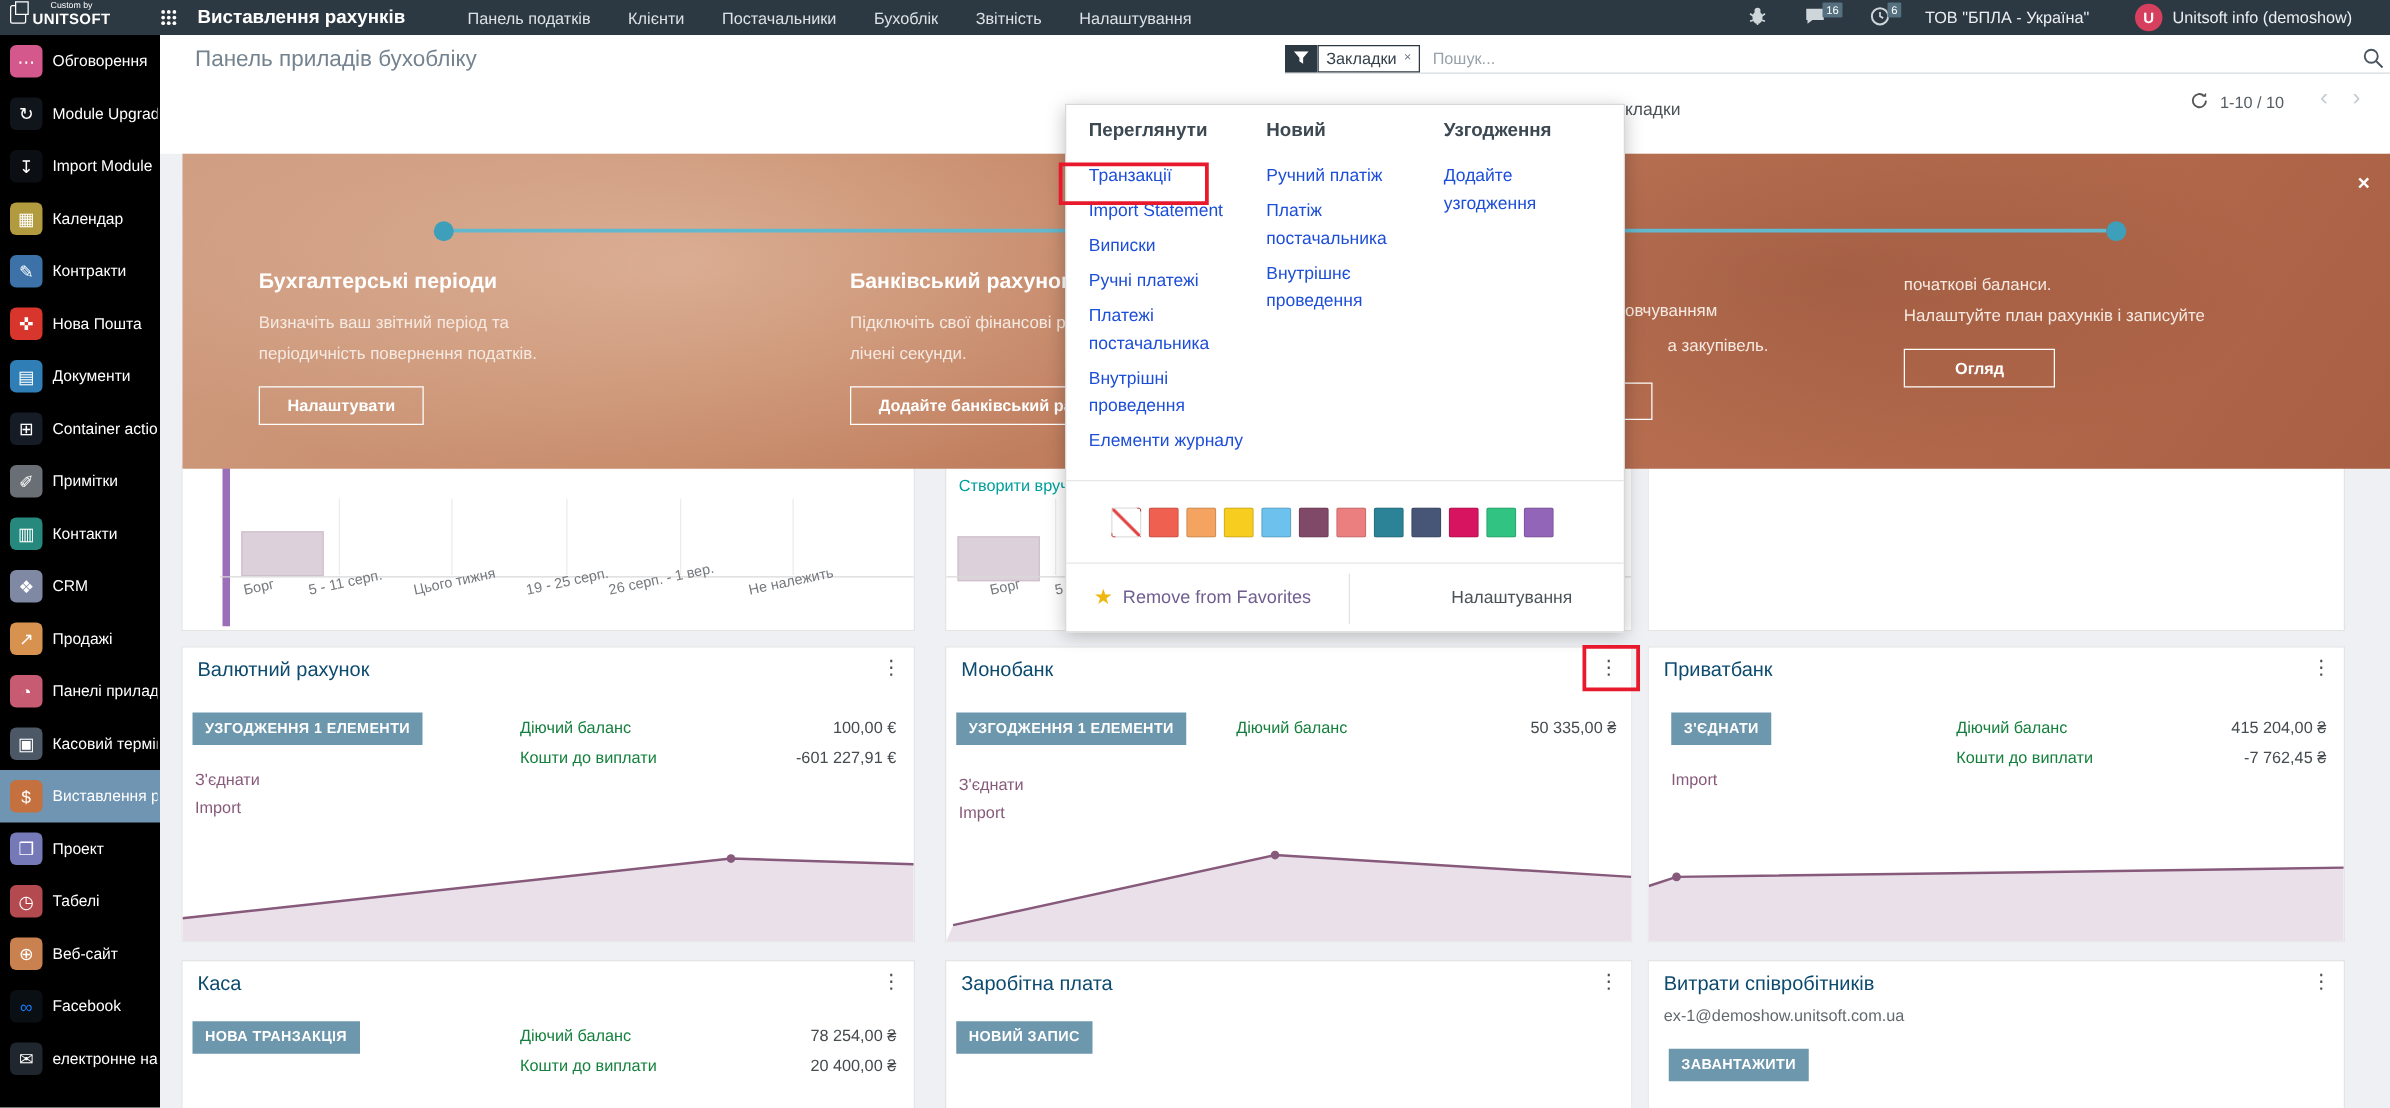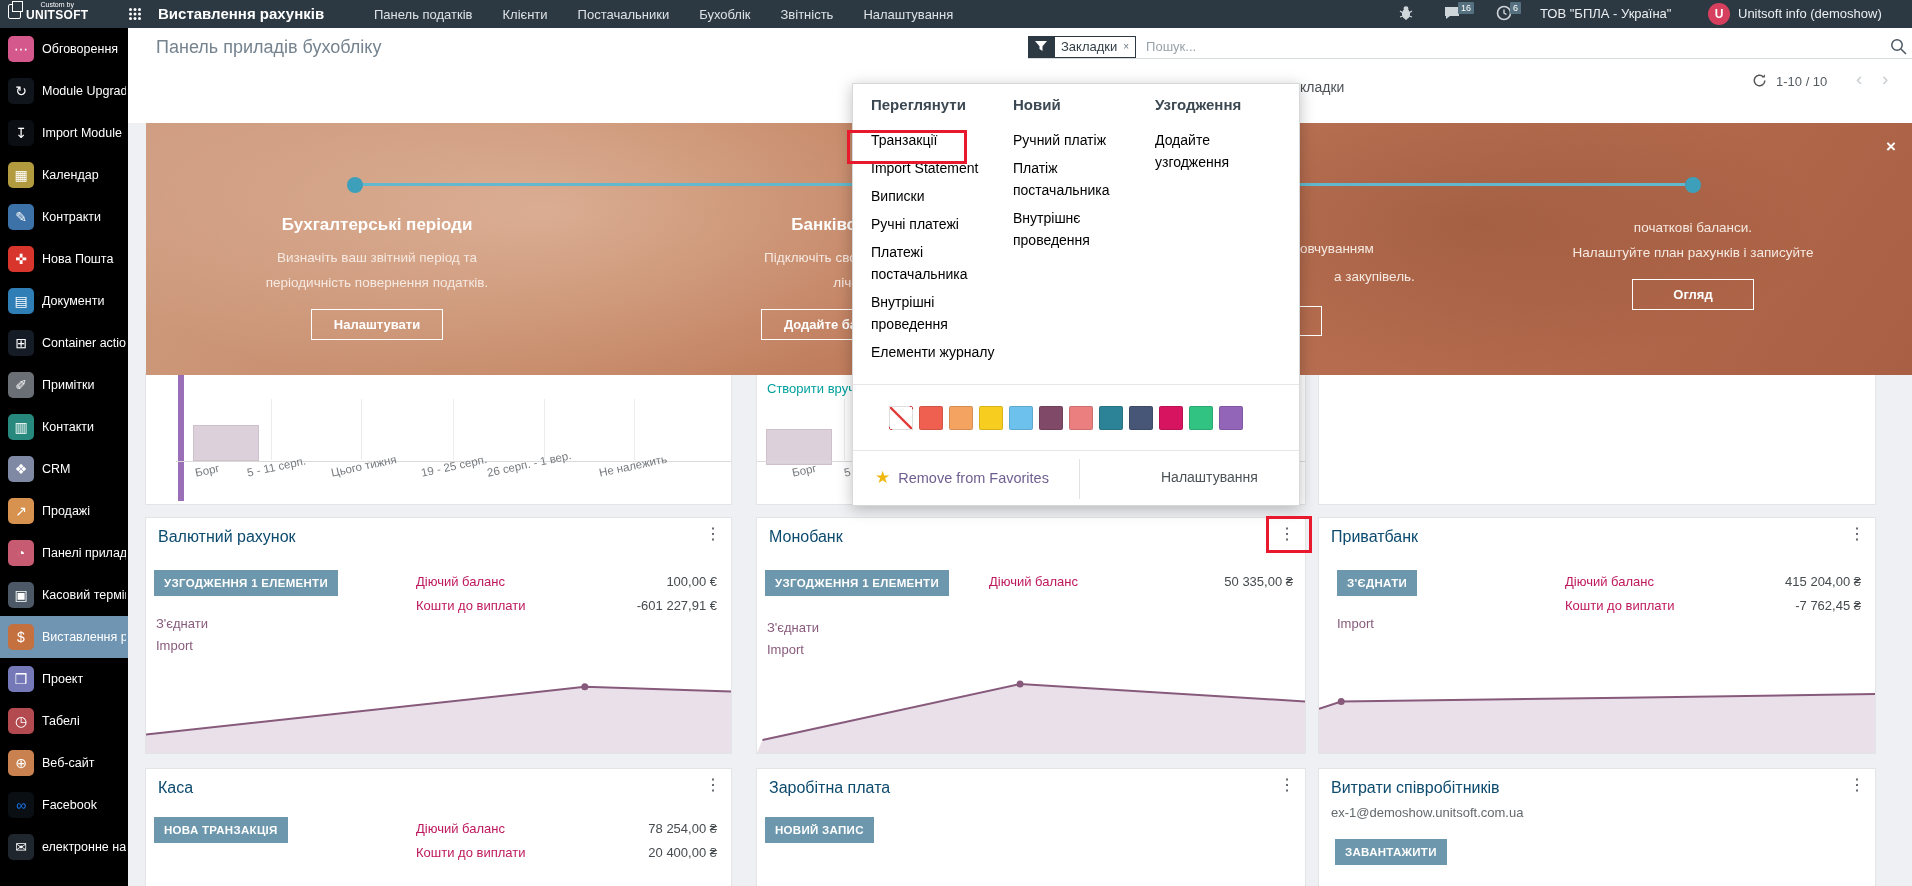--- a/index.html
+++ b/index.html
@@ -45,54 +45,54 @@
   .chev{position:absolute;top:40px;font-size:19px;color:#c7ccd0;cursor:pointer}
   .chev.l{left:1728px}.chev.r{left:1754px}
 
   
   .card{position:absolute;background:#fff;border:1px solid #e3e4e6}
   .card-title{position:absolute;left:12px;top:10px;font-size:16px;color:#0c4a6e;cursor:pointer;white-space:nowrap}
   .kebab{position:absolute;right:10px;top:6px;font-size:16px;color:#4a4f54;cursor:pointer}
   .badge{position:absolute;background:#6d97ac;color:#fff;font-size:11.5px;font-weight:bold;letter-spacing:.3px;padding:7px 10px;cursor:pointer;white-space:nowrap}
   .rows{position:absolute;top:56px;font-size:13px}
   .brow{display:flex;justify-content:space-between;margin-bottom:9px}
-  .blabel{color:#be185d}.bval{color:#454b4e;text-align:right}
+  .blabel{color:#15803d}.bval{color:#454b4e;text-align:right}
   .clink{position:absolute;left:10px;font-size:13px;color:#875a7b;cursor:pointer}
   .spark{position:absolute;left:0;bottom:0;width:100%;height:92px;display:block}
 
   
   .mini{overflow:hidden}
   .vbar{position:absolute;left:32px;top:0;width:6px;height:128px;background:#9a6fb8}
   .lavbar{position:absolute;top:52px;height:36px;width:66px;background:#dcd0da;border:1px solid #cfc0cc}
   .gline{position:absolute;top:26px;bottom:44px;width:1px;background:#ececec}
   .baseline{position:absolute;left:30px;right:0;top:88px;height:1px;background:#d9d9d9}
   .xlab{position:absolute;top:94px;font-size:11.5px;color:#75797d;transform:rotate(-12deg);transform-origin:left top;white-space:nowrap}
   .create-link{position:absolute;left:10px;top:8px;font-size:13px;color:#00a09d;cursor:pointer;white-space:nowrap}
 
   
   .banner{position:absolute;left:146px;top:123px;width:1766px;height:252px;z-index:5;overflow:hidden;
     background:linear-gradient(125deg,#cf9c80 0%,#c58866 30%,#b97052 62%,#a95f43 100%)}
   .banner::before{content:"";position:absolute;left:-5%;top:-40%;width:55%;height:150%;background:radial-gradient(ellipse at center,rgba(255,235,220,.35),rgba(255,235,220,0) 70%)}
   .banner::after{content:"";position:absolute;right:5%;top:-20%;width:40%;height:120%;background:radial-gradient(ellipse at center,rgba(90,40,20,.18),rgba(90,40,20,0) 70%)}
   .tl-line{position:absolute;left:209px;top:60px;width:1330px;height:3px;background:#62b8cc;z-index:2}
   .tl-dot{position:absolute;top:54px;width:16px;height:16px;border-radius:50%;background:#3e9fba;z-index:2}
-  .step{position:absolute;text-align:center;z-index:3}
+  .step{position:absolute;z-index:3}
   .step-title{font-size:17px;font-weight:bold;color:#fff;margin-bottom:10px;white-space:nowrap}
   .step-line{font-size:13.5px;color:#f6e9e1;line-height:25px;white-space:nowrap}
   .step-btn{display:inline-block;margin-top:14px;border:1px solid #fff;color:#fff;font-size:13px;font-weight:bold;padding:7px 22px;cursor:pointer;white-space:nowrap}
   .frag-line{position:absolute;font-size:13.5px;color:#f6e9e1;z-index:3;white-space:nowrap}
   .frag-btn{position:absolute;left:1124px;top:183px;width:52px;height:30px;border:1px solid #fff;z-index:3}
   .banner-close{position:absolute;right:16px;top:14px;color:#fff;font-size:17px;font-weight:bold;cursor:pointer;z-index:4}
 
   
   .popup{position:absolute;left:852px;top:83px;width:448px;height:423px;background:#fff;border:1px solid #d8d8d8;box-shadow:0 3px 14px rgba(0,0,0,.25);z-index:10}
   .pcol{position:absolute;top:12px}
   .pcol.c1{left:18px;width:136px}.pcol.c2{left:160px;width:112px}.pcol.c3{left:302px;width:106px}
   .phead{font-size:15px;font-weight:bold;color:#3c4852;margin-bottom:16px}
-  .mitem{font-size:14px;color:#000000;line-height:22px;margin-bottom:6px;cursor:pointer}
+  .mitem{font-size:14px;color:#1d4ed8;line-height:22px;margin-bottom:6px;cursor:pointer}
   .swatch-row{position:absolute;left:0;top:300px;width:100%;height:66px;border-top:1px solid #e6e6e6;display:flex;align-items:center;padding-left:36px;gap:6px}
   .swatch{width:24px;height:24px;border:1px solid rgba(0,0,0,.13);border-radius:2px;cursor:pointer}
   .swatch.empty{background:linear-gradient(to top right,#fff 45%,#e0413e 47%,#e0413e 53%,#fff 55%) !important}
   .pfoot{position:absolute;left:0;top:366px;width:100%;height:56px;border-top:1px solid #e6e6e6}
   .fav{position:absolute;left:22px;top:16px;font-size:14.5px;color:#6f5f91;cursor:pointer;display:flex;align-items:center;gap:8px}
   .fav .star{color:#efb810;font-size:17px}
   .pfoot .vdiv{position:absolute;left:226px;top:8px;width:1px;height:40px;background:#e2e2e2}
   .pfoot .settings{position:absolute;left:308px;top:18px;font-size:14px;color:#4b5357;cursor:pointer}
 
   

